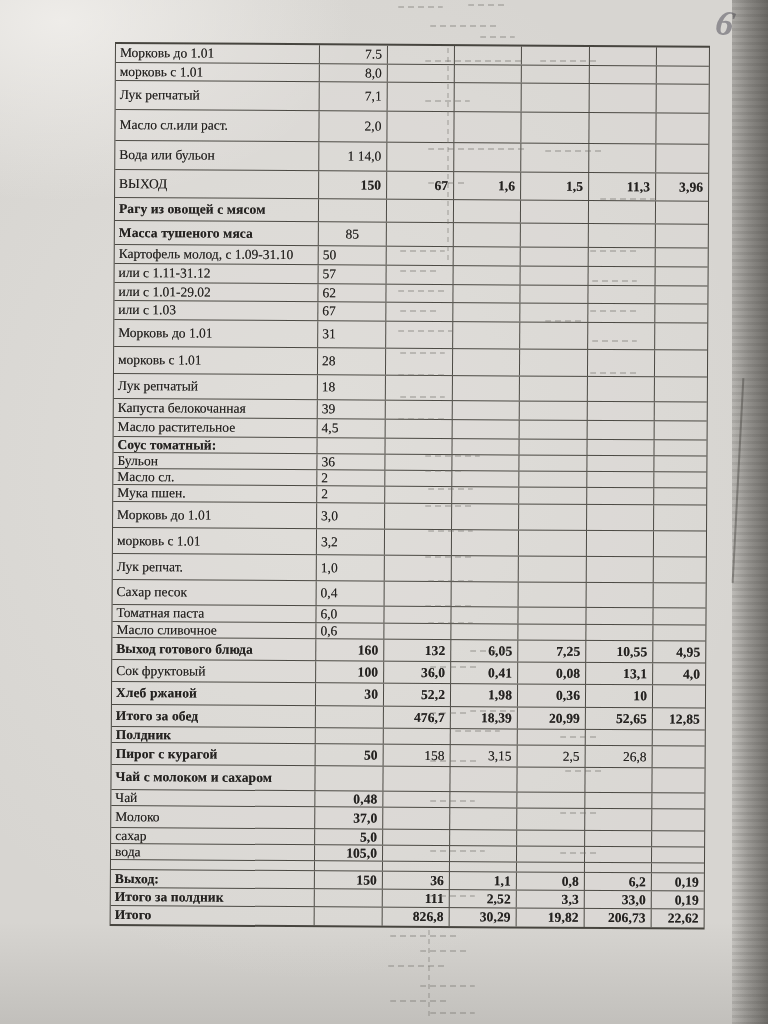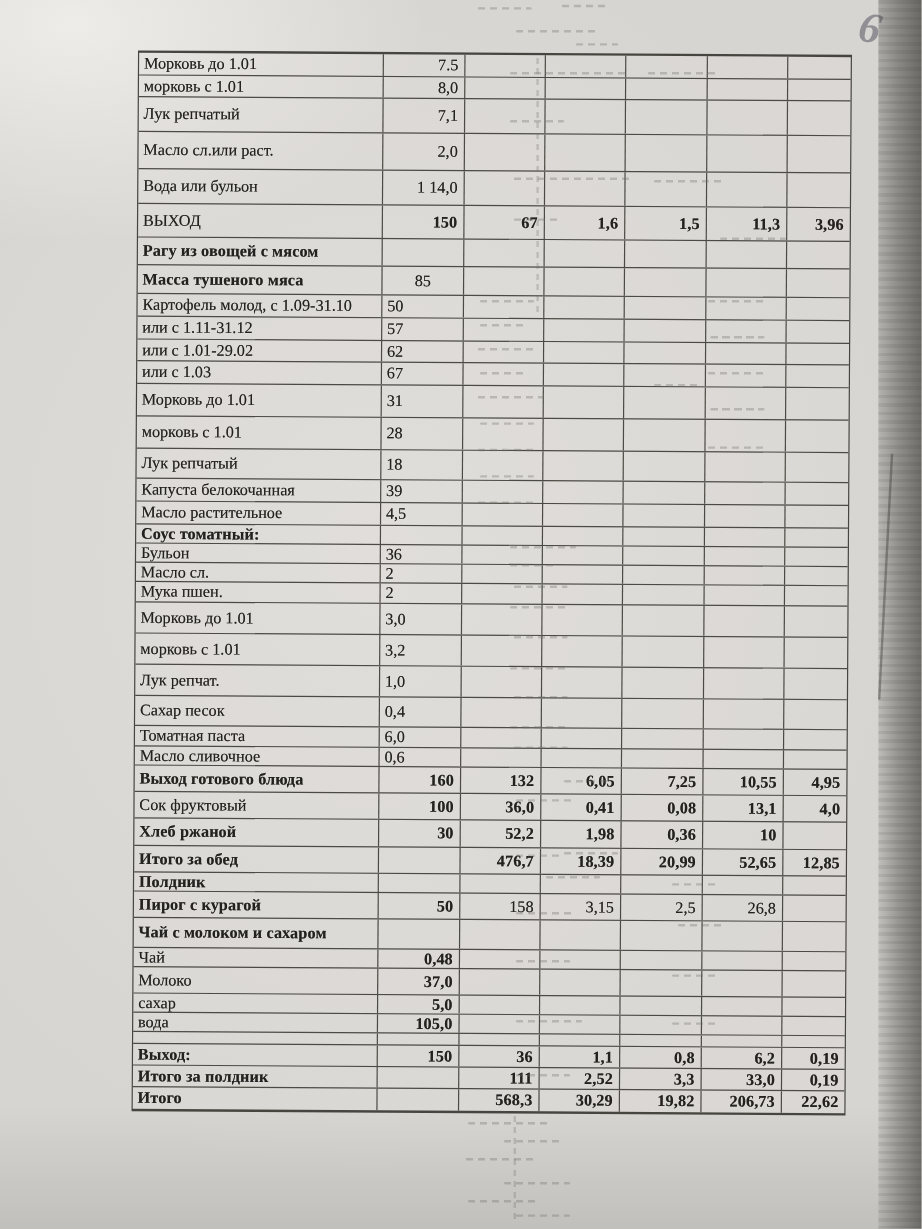--- a/index.html
+++ b/index.html
@@ -422,21 +422,21 @@
           <div class="cell num"></div>
           <div class="cell num b">111</div>
           <div class="cell num b">2,52</div>
           <div class="cell num b">3,3</div>
           <div class="cell num b">33,0</div>
           <div class="cell num b">0,19</div>
         </div>
         <div class="row" style="height: 18px;">
           <div class="cell lab b">Итого</div>
           <div class="cell num"></div>
-          <div class="cell num b">568,3</div>
+          <div class="cell num b">826,8</div>
           <div class="cell num b">30,29</div>
           <div class="cell num b">19,82</div>
           <div class="cell num b">206,73</div>
           <div class="cell num b">22,62</div>
         </div>
       </div>
   </div>
   <div class="page-num">6</div>
   <div class="edge-band"></div>
   <div class="edge-line"></div>

